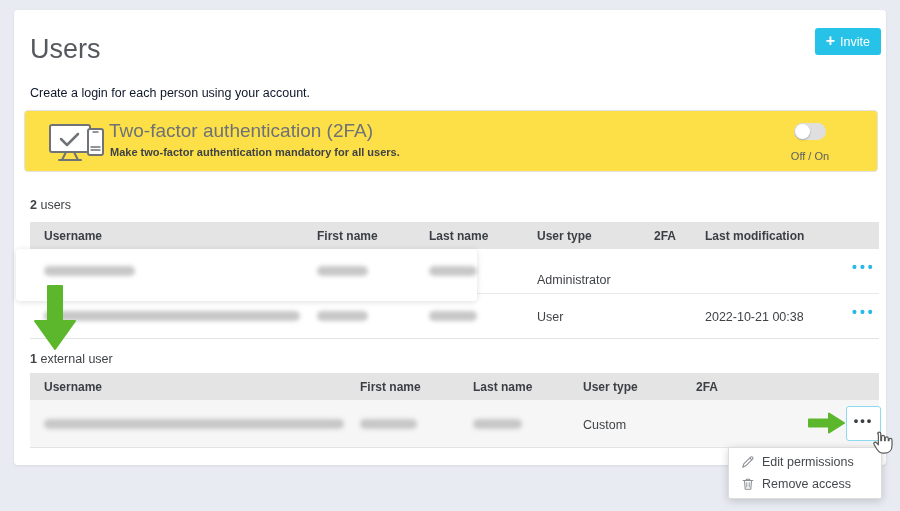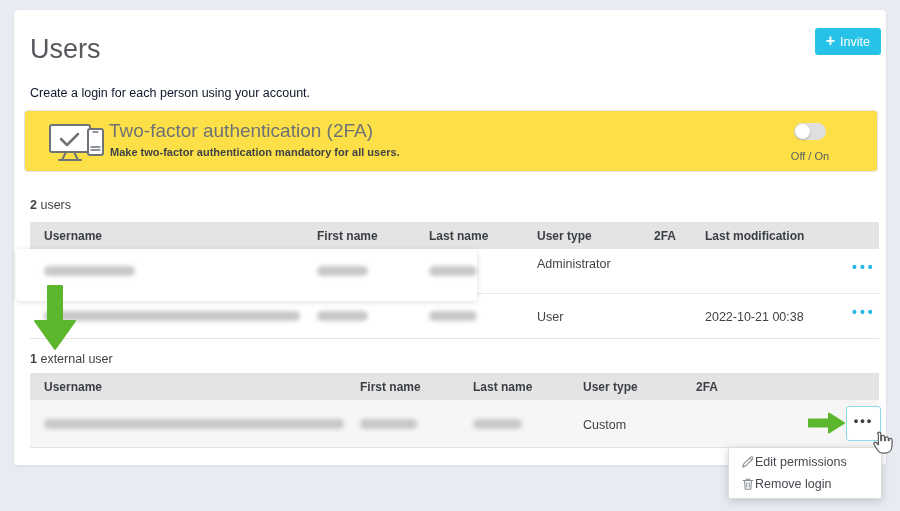--- a/index.html
+++ b/index.html
@@ -76,21 +76,21 @@
     padding-bottom:6px; font-family:inherit;
   }
   .arrow { position:absolute; z-index:10; }
 
   .context-menu {
     position:absolute; left:714px; top:437px; width:154px;
     background:#fff; border:1px solid #ddd; border-radius:2px;
     box-shadow:0 2px 8px rgba(0,0,0,.18); z-index:20; padding:3px 0;
   }
   .menu-item {
-    height:22px; display:flex; align-items:center; gap:0; padding:0 12px;
+    height:22px; display:flex; align-items:center; gap:7px; padding:0 12px;
     font-size:12.5px; color:#45494e; cursor:pointer;
   }
   .menu-item svg { flex:0 0 auto; }
 
   .cursor-icon { position:absolute; left:855px; top:420px; z-index:30; }
 </style>
 </head>
 <body>
 
 <div class="card">
@@ -137,21 +137,21 @@
       <span class="hcell" style="left:624px;">2FA</span>
       <span class="hcell" style="left:675px;">Last modification</span>
     </div>
 
     <div class="overlay-box" style="left:-14px; top:27px; width:461px; height:52px;"></div>
 
     <div class="trow" style="top:27px; height:44px;">
       <span class="redact" style="left:14px;  top:17px; width:91px;"></span>
       <span class="redact" style="left:287px; top:17px; width:51px;"></span>
       <span class="redact" style="left:399px; top:17px; width:48px;"></span>
-      <span class="cell" style="left:507px; top:8px;">Administrator</span>
+      <span class="cell" style="left:507px; top:24px;">Administrator</span>
       <span class="ellipsis-cyan" style="left:822px; top:10px;">•••</span>
     </div>
     <div class="divider" style="top:71px;"></div>
 
     <div class="trow" style="top:71px; height:45px;">
       <span class="redact" style="left:14px;  top:18px; width:256px;"></span>
       <span class="redact" style="left:287px; top:18px; width:51px;"></span>
       <span class="redact" style="left:399px; top:18px; width:48px;"></span>
       <span class="cell" style="left:507px; top:17px;">User</span>
       <span class="cell" style="left:675px; top:17px;">2022-10-21 00:38</span>
@@ -202,21 +202,21 @@
         <path d="M2 14 L3.2 10.2 L11 2.4 C11.6 1.8 12.6 1.8 13.2 2.4 C13.8 3 13.8 4 13.2 4.6 L5.4 12.4 L2 14 Z" stroke="#8a8e93" stroke-width="1.2" stroke-linejoin="round"></path>
         <path d="M10 3.4 L12.2 5.6" stroke="#8a8e93" stroke-width="1.2"></path>
       </svg>
       <span>Edit permissions</span>
     </div>
     <div class="menu-item">
       <svg width="14" height="14" viewBox="0 0 16 16" fill="none">
         <path d="M2.5 4 H13.5 M6 4 V2.5 H10 V4 M4 4 L4.8 14 H11.2 L12 4" stroke="#8a8e93" stroke-width="1.2" stroke-linecap="round" stroke-linejoin="round"></path>
         <path d="M6.6 6.5 V11.5 M9.4 6.5 V11.5" stroke="#8a8e93" stroke-width="1.1" stroke-linecap="round"></path>
       </svg>
-      <span>Remove login</span>
+      <span>Remove access</span>
     </div>
   </div>
 
   <span class="cursor-icon">
     <svg width="24" height="27" viewBox="0 0 32 36">
       <path d="M11.5 5c0-1.2.9-2.1 2.1-2.1s2.1.9 2.1 2.1v9.2h1v-5.1c0-1.1.9-2 2-2s2 .9 2 2v5.1h1v-3c0-1.1.9-2 2-2s2 .9 2 2v3h1v-1c0-1.1.9-2 2-2s2 .9 2 2v7.3c0 6.2-4.1 10.3-10.3 10.3h-1c-4.1 0-6.7-1.6-8.8-5.2l-3.9-6.5c-.5-.9-.2-2.1.7-2.6.9-.5 2-.3 2.7.5l2.4 2.8V5z" fill="#fff" stroke="#5a5a5a" stroke-width="1.6" stroke-linejoin="round"></path>
     </svg>
   </span>
 
 </div>

